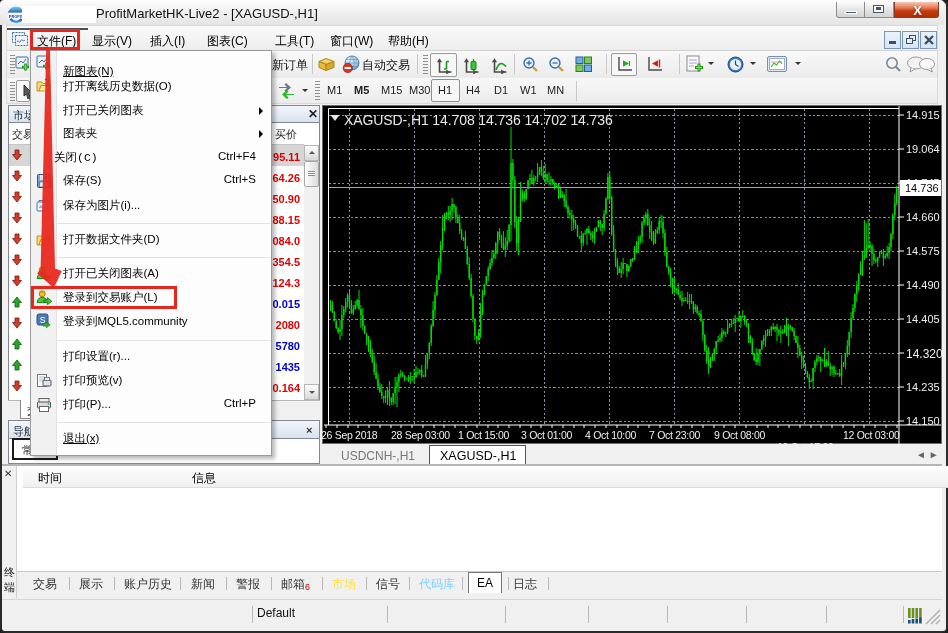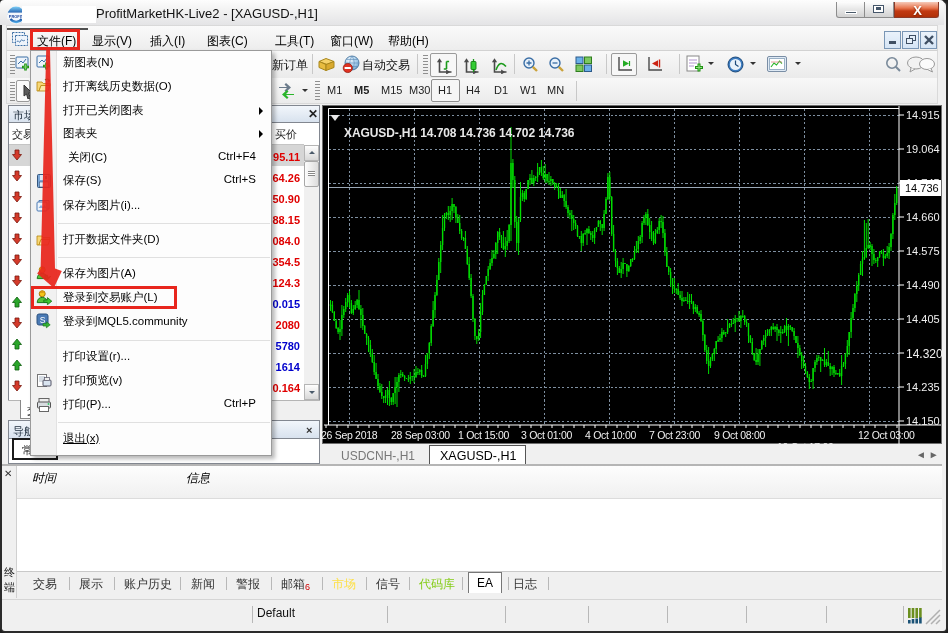--- a/index.html
+++ b/index.html
@@ -303,21 +303,21 @@
 <div class="mwrow" style="top:334px;">
     <svg class="abs" style="left:2px;top:4px" width="12" height="12" viewBox="0 0 12 12">
       <path d="M6 1l4.5 5.5H8V11H4V6.5H1.5z" fill="#2aa52a" stroke="#0e5e0e" stroke-width="0.8"></path>
     </svg>
     <span class="mwprice" style="color:#0000cc">5780</span>
   </div>
 <div class="mwrow" style="top:355px;">
     <svg class="abs" style="left:2px;top:4px" width="12" height="12" viewBox="0 0 12 12">
       <path d="M6 1l4.5 5.5H8V11H4V6.5H1.5z" fill="#2aa52a" stroke="#0e5e0e" stroke-width="0.8"></path>
     </svg>
-    <span class="mwprice" style="color:#0000cc">1614</span>
+    <span class="mwprice" style="color:#0000cc">1435</span>
   </div>
 <div class="mwrow" style="top:376px;">
     <svg class="abs" style="left:2px;top:4px" width="12" height="12" viewBox="0 0 12 12">
       <path d="M6 11L1.5 5.5H4V1h4v4.5h2.5z" fill="#d43a2a" stroke="#7a1a10" stroke-width="0.8"></path>
     </svg>
     <span class="mwprice" style="color:#e00000">0.164</span>
   </div>
 <div class="scroll"></div>
 <div class="abs" style="left:304px;top:145px;width:15px;height:16px;background:linear-gradient(#fefefe,#d8d8d8);border:1px solid #b5b5b5;">
     <div style="position:absolute;left:4px;top:5px;width:0;height:0;border:3.5px solid transparent;border-bottom-color:#4a5a6a;border-top:none;"></div>
@@ -427,65 +427,65 @@
     <path d="M811 425v3" stroke="#fff" stroke-width="1"></path>
     <path d="M821 425v3" stroke="#fff" stroke-width="1"></path>
     <path d="M832 425v3" stroke="#fff" stroke-width="1"></path>
     <path d="M843 425v3" stroke="#fff" stroke-width="1"></path>
     <path d="M854 425v3" stroke="#fff" stroke-width="1"></path>
     <path d="M864 425v3" stroke="#fff" stroke-width="1"></path>
     <path d="M875 425v3" stroke="#fff" stroke-width="1"></path>
     <path d="M886 425v3" stroke="#fff" stroke-width="1"></path>
     <path d="M897 425v3" stroke="#fff" stroke-width="1"></path>
 </svg>
-<div class="abs" style="left:344px;top:126px;font-size:12px;letter-spacing:-0.1px;color:#e8e8e8;font-weight:bold;">XAGUSD-,H1 14.708 14.736 14.702 14.736</div>
+<div class="abs" style="left:344px;top:112px;font-size:14px;letter-spacing:-0.1px;color:#e8e8e8;">XAGUSD-,H1 14.708 14.736 14.702 14.736</div>
 <div class="abs" style="left:906px;top:109px;font-size:11px;color:#f0f0f0;">14.915</div>
 <div class="abs" style="left:906px;top:143px;font-size:11px;color:#f0f0f0;">19.064</div>
 <div class="abs" style="left:906px;top:177px;font-size:11px;color:#f0f0f0;">14.745</div>
 <div class="abs" style="left:906px;top:211px;font-size:11px;color:#f0f0f0;">14.660</div>
 <div class="abs" style="left:906px;top:245px;font-size:11px;color:#f0f0f0;">14.575</div>
 <div class="abs" style="left:906px;top:279px;font-size:11px;color:#f0f0f0;">14.490</div>
 <div class="abs" style="left:906px;top:313px;font-size:11px;color:#f0f0f0;">14.405</div>
 <div class="abs" style="left:906px;top:347px;font-size:12px;color:#f0f0f0;">14.320</div>
 <div class="abs" style="left:906px;top:381px;font-size:11px;color:#f0f0f0;">14.235</div>
 <div class="abs" style="left:906px;top:415px;font-size:11px;color:#f0f0f0;">14.150</div>
 <div class="abs" style="left:900px;top:179.6px;width:41px;height:16px;background:#fff;color:#000;font-size:11px;padding:2px 0 0 5px;">14.736</div>
 <div class="abs" style="left:321px;top:429px;font-size:10.5px;letter-spacing:-0.3px;color:#f0f0f0;white-space:nowrap;">26 Sep 2018</div>
 <div class="abs" style="left:391px;top:429px;font-size:10.5px;letter-spacing:-0.3px;color:#f0f0f0;white-space:nowrap;">28 Sep 03:00</div>
 <div class="abs" style="left:458px;top:429px;font-size:10.5px;letter-spacing:-0.3px;color:#f0f0f0;white-space:nowrap;">1 Oct 15:00</div>
 <div class="abs" style="left:521px;top:429px;font-size:10.5px;letter-spacing:-0.3px;color:#f0f0f0;white-space:nowrap;">3 Oct 01:00</div>
 <div class="abs" style="left:585px;top:429px;font-size:10.5px;letter-spacing:-0.3px;color:#f0f0f0;white-space:nowrap;">4 Oct 10:00</div>
 <div class="abs" style="left:649px;top:429px;font-size:10.5px;letter-spacing:-0.3px;color:#f0f0f0;white-space:nowrap;">7 Oct 23:00</div>
 <div class="abs" style="left:714px;top:429px;font-size:10.5px;letter-spacing:-0.3px;color:#f0f0f0;white-space:nowrap;">9 Oct 08:00</div>
 <div class="abs" style="left:777px;top:429px;font-size:10.5px;letter-spacing:-0.3px;color:#f0f0f0;white-space:nowrap;margin-top:12px;">10 Oct 17:00</div>
-<div class="abs" style="left:843px;top:429px;font-size:10.5px;letter-spacing:-0.3px;color:#f0f0f0;white-space:nowrap;margin-left:15px;">12 Oct 03:00</div>
+<div class="abs" style="left:843px;top:429px;font-size:10.5px;letter-spacing:-0.3px;color:#f0f0f0;white-space:nowrap;">12 Oct 03:00</div>
 <div class="chart-tabs"></div>
 <div class="abs" style="left:341px;top:449px;font-size:12px;color:#777;">USDCNH-,H1</div>
 <div class="abs" style="left:429px;top:445px;width:97px;height:21px;background:#fff;border:1px solid #555;border-bottom:none;"></div>
 <div class="abs" style="left:440px;top:449px;font-size:12.5px;color:#000;">XAGUSD-,H1</div>
 <div class="abs" style="left:916px;top:449px;font-size:10px;color:#666;">◄ ►</div>
 <div class="abs" style="left:2px;top:464px;width:940px;height:2px;background:#b5b5b5;"></div>
 <div class="term"></div>
 <div class="abs" style="left:2px;top:466px;width:15px;height:132px;background:#f0f0f0;border-right:1px solid #d0d0d0;"></div>
 <div class="abs" style="left:4px;top:468px;font-size:10px;color:#333;">✕</div>
-<div class="abs" style="left:17px;top:466px;width:925px;height:33px;background:linear-gradient(#fdfdfd,#f0f0f0);border-bottom:1px solid #dcdcdc;font-style:italic;">
+<div class="abs" style="left:23px;top:466px;width:925px;height:22px;background:linear-gradient(#fdfdfd,#f0f0f0);border-bottom:1px solid #dcdcdc;">
     <span style="position:absolute;left:15px;top:4px;font-size:12px;color:#000;">时间</span>
     <span style="position:absolute;left:169px;top:4px;font-size:12px;color:#000;">信息</span>
   </div>
 <div class="termtabs"></div>
 <div class="abs" style="left:4px;top:565px;width:12px;font-size:11px;line-height:15px;color:#222;">终<br>端</div>
 <div class="abs" style="left:33px;top:576px;font-size:12px;color:#333;">交易</div>
 <div class="abs" style="left:79px;top:576px;font-size:12px;color:#333;">展示</div>
 <div class="abs" style="left:124px;top:576px;font-size:12px;color:#333;">账户历史</div>
 <div class="abs" style="left:191px;top:576px;font-size:12px;color:#333;">新闻</div>
 <div class="abs" style="left:236px;top:576px;font-size:12px;color:#333;">警报</div>
 <div class="abs" style="left:281px;top:576px;font-size:12px;color:#333;">邮箱<span style="color:#cc0000;font-size:9px;position:relative;top:2px;">6</span></div>
 <div class="abs" style="left:332px;top:576px;font-size:12px;color:#fde047;">市场</div>
 <div class="abs" style="left:376px;top:576px;font-size:12px;color:#333;">信号</div>
-<div class="abs" style="left:419px;top:576px;font-size:12px;color:#84cc16;">代码库</div>
+<div class="abs" style="left:419px;top:576px;font-size:12px;color:#7dd3fc;">代码库</div>
 <div class="abs" style="left:477px;top:576px;font-size:12px;color:#333;">EA</div>
 <div class="abs" style="left:513px;top:576px;font-size:12px;color:#333;">日志</div>
 <div class="abs" style="left:69px;top:577px;width:1px;height:13px;background:#b8b8b8;"></div>
 <div class="abs" style="left:114px;top:577px;width:1px;height:13px;background:#b8b8b8;"></div>
 <div class="abs" style="left:180px;top:577px;width:1px;height:13px;background:#b8b8b8;"></div>
 <div class="abs" style="left:226px;top:577px;width:1px;height:13px;background:#b8b8b8;"></div>
 <div class="abs" style="left:271px;top:577px;width:1px;height:13px;background:#b8b8b8;"></div>
 <div class="abs" style="left:322px;top:577px;width:1px;height:13px;background:#b8b8b8;"></div>
 <div class="abs" style="left:366px;top:577px;width:1px;height:13px;background:#b8b8b8;"></div>
 <div class="abs" style="left:409px;top:577px;width:1px;height:13px;background:#b8b8b8;"></div>
@@ -519,21 +519,21 @@
     </g>
   </svg>
 <svg class="abs" style="left:924px;top:608px;" width="18" height="18">
     <g stroke="#b0b0b0" stroke-width="1.5">
       <path d="M16 2L2 16M16 7L7 16M16 12l-4 4"></path>
     </g>
   </svg>
 <div class="menu">
     <div class="mstrip"></div>
   </div>
-<div class="mi" style="top:55px;left:63px;">新图表(N)</div>
+<div class="mi" style="top:64px;left:63px;text-decoration:underline;">新图表(N)</div>
 <svg class="abs" style="left:36px;top:55px" width="16" height="16" viewBox="0 0 16 16">
     <rect x="1" y="1" width="12" height="11" rx="1" fill="#eef4fb" stroke="#3a6ea5"></rect>
     <path d="M3 8l3-3 2 2 3-4" stroke="#3a6ea5" fill="none"></path>
     <g stroke="#1f9413" stroke-width="2.6">
       <path d="M10.5 7.5v7M7 11h7"></path>
     </g>
     <g stroke="#7fd06f" stroke-width="1">
       <path d="M10.5 8.5v5M8.5 11h4"></path>
     </g>
   </svg>
@@ -541,42 +541,42 @@
 <svg class="abs" style="left:36px;top:78px" width="16" height="16" viewBox="0 0 16 16">
     <path d="M1 4h5l1.2 1.5H14v2H5L3 13H1z" fill="#f7d877" stroke="#b8860b" stroke-width="0.8"></path>
     <path d="M5 7.5h9l-2 5.5H3z" fill="#fbe9a8" stroke="#b8860b" stroke-width="0.8"></path>
     <path d="M9 2c2-1.5 4-1 4.5 1" stroke="#2e7d1e" stroke-width="1.2" fill="none"></path>
     <path d="M13 1.5l1 2-2.2 0.3z" fill="#2e7d1e"></path>
   </svg>
 <div class="mi" style="top:102.5px;left:63px;">打开已关闭图表</div>
 <div class="abs" style="left:259px;top:106.5px;width:0;height:0;border:4px solid transparent;border-left-color:#000;"></div>
 <div class="mi" style="top:126px;left:63px;">图表夹</div>
 <div class="abs" style="left:259px;top:130px;width:0;height:0;border:4px solid transparent;border-left-color:#000;"></div>
-<div class="mi" style="top:149.5px;left:68px;">关闭(C)</div>
+<div class="mi" style="top:149.5px;left:54px;font-family:Liberation Mono, monospace;">关闭(C)</div>
 <div class="msc" style="top:149.5px;left:216px;width:40px;text-align:right;">Ctrl+F4</div>
 <div class="mi" style="top:173px;left:63px;">保存(S)</div>
 <div class="msc" style="top:173px;left:216px;width:40px;text-align:right;">Ctrl+S</div>
 <svg class="abs" style="left:36px;top:173px" width="16" height="16" viewBox="0 0 16 16">
     <rect x="1.5" y="1.5" width="13" height="13" rx="1" fill="#7ba7d7" stroke="#34567e"></rect>
     <rect x="4" y="2" width="8" height="5" fill="#dce8f5"></rect>
     <rect x="9" y="3" width="2" height="3" fill="#34567e"></rect>
     <rect x="3.5" y="9" width="9" height="5" fill="#e8eef7" stroke="#34567e" stroke-width="0.6"></rect>
   </svg>
 <div class="mi" style="top:198px;left:63px;">保存为图片(i)...</div>
 <svg class="abs" style="left:36px;top:198px" width="16" height="16" viewBox="0 0 16 16">
     <rect x="1" y="4" width="10" height="9" rx="1" fill="#eef4fb" stroke="#4a7ab5"></rect>
     <path d="M3 4V2.5h10V11h-1.5" fill="none" stroke="#4a7ab5"></path>
     <path d="M2.5 10l2.5-3 2 2 1.5-2 2 3z" fill="#86b2e0"></path>
   </svg>
 <div class="mi" style="top:232px;left:63px;">打开数据文件夹(D)</div>
 <svg class="abs" style="left:36px;top:232px" width="16" height="16" viewBox="0 0 16 16">
     <path d="M1 4h5l1.2 1.5H14v2H5L3 13H1z" fill="#f7d877" stroke="#b8860b" stroke-width="0.8"></path>
     <path d="M5 7.5h9l-2 5.5H3z" fill="#fbe9a8" stroke="#b8860b" stroke-width="0.8"></path>
   </svg>
-<div class="mi" style="top:265.5px;left:63px;">保存为图片(A)</div>
+<div class="mi" style="top:265.5px;left:63px;">打开已关闭图表(A)</div>
 <svg class="abs" style="left:36px;top:265px" width="16" height="16" viewBox="0 0 16 16">
     <circle cx="6.2" cy="4.8" r="3" fill="#f5c518" stroke="#a8780a"></circle>
     <path d="M6.2 1.6a3 3 0 0 1 2.9 2.2L3.4 4a3 3 0 0 1 2.8-2.4z" fill="#d89a10"></path>
     <path d="M1.2 13.6c0-3.4 2.2-5.2 5-5.2s5 1.8 5 5.2z" fill="#55c53a" stroke="#1d7a1d"></path>
     <path d="M9 10.2h2.6v2.2l3-1-2.6 3.2-2.8-0.6z" fill="#35b335" stroke="#157015" stroke-width="0.7"></path>
   </svg>
 <div class="mi" style="top:289.5px;left:63px;">登录到交易账户(L)</div>
 <svg class="abs" style="left:36px;top:289px" width="16" height="16" viewBox="0 0 16 16">
     <circle cx="6.2" cy="4.8" r="3" fill="#f5c518" stroke="#a8780a"></circle>
     <path d="M6.2 1.6a3 3 0 0 1 2.9 2.2L3.4 4a3 3 0 0 1 2.8-2.4z" fill="#d89a10"></path>

